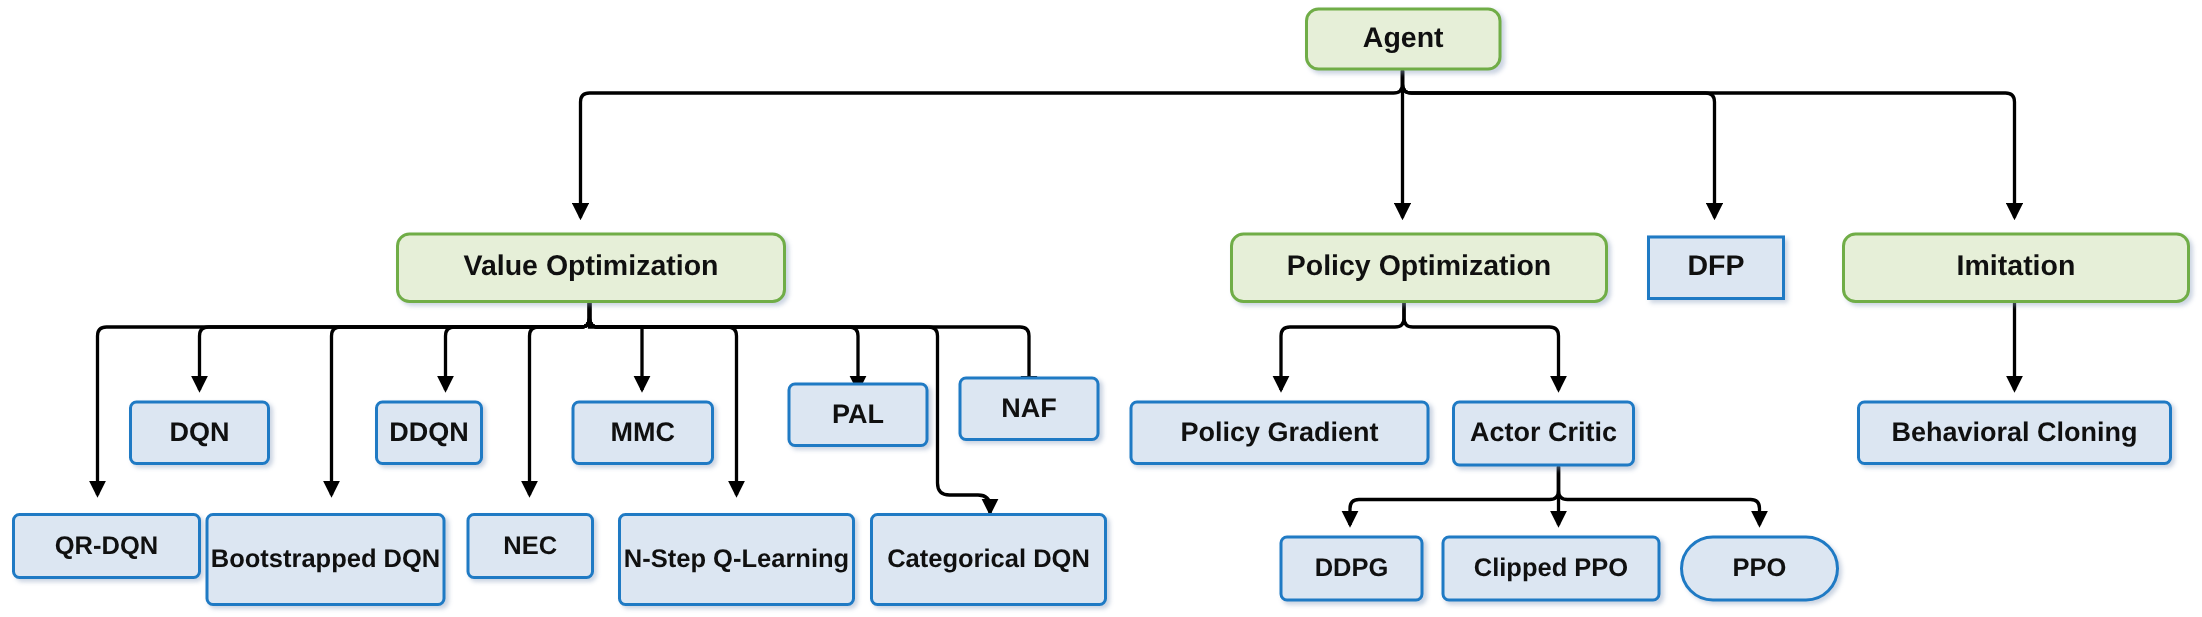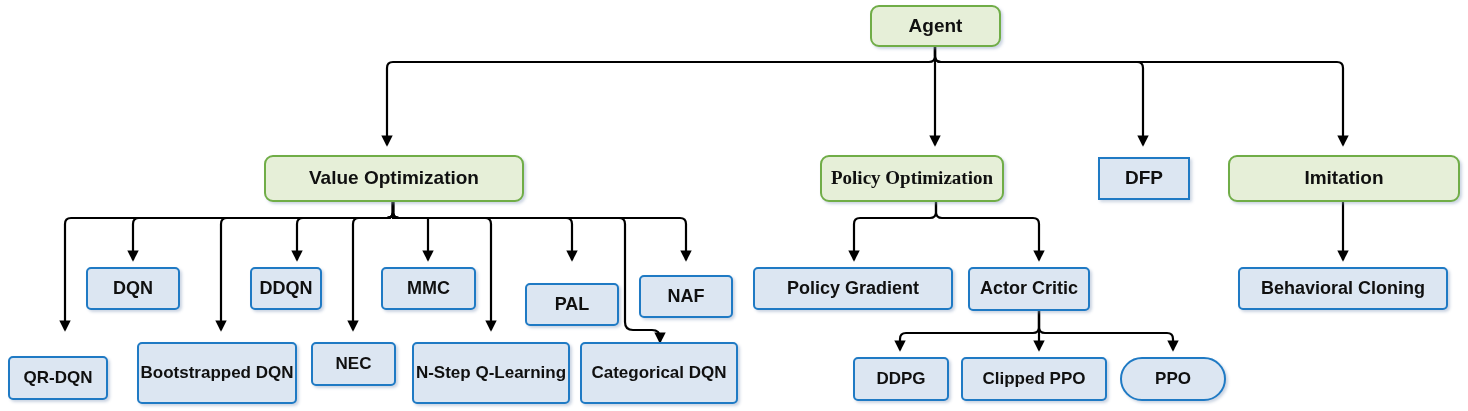--- a/index.html
+++ b/index.html
@@ -80,43 +80,43 @@
       <path d="M 1039 311 L 1039 327 Q 1039 333 1045 333 L 1167 333 Q 1173 333 1173 339 L 1173 350"></path>
 
       <path d="M 1343 202 L 1343 260"></path>
     </g>
   </svg>
 
   <div class="node green f19" style="left:870px;top:5px;width:131px;height:42px;">Agent</div>
 
   <div class="node green f19" style="left:264px;top:155px;width:260px;height:47px;">Value Optimization</div>
 
-  <div class="node green f19" style="left:820px;top:155px;width:184px;height:47px;font-family:Liberation Serif, serif;">Policy Optimization</div>
+  <div class="node green f19" style="left:820px;top:155px;width:252px;height:47px;">Policy Optimization</div>
 
   <div class="node blue sharp f19" style="left:1098px;top:157px;width:92px;height:43px;">DFP</div>
 
   <div class="node green f19" style="left:1228px;top:155px;width:232px;height:47px;">Imitation</div>
 
   <div class="node blue f18" style="left:86px;top:267px;width:94px;height:43px;">DQN</div>
 
   <div class="node blue f18" style="left:250px;top:267px;width:72px;height:43px;">DDQN</div>
 
   <div class="node blue f18" style="left:381px;top:267px;width:95px;height:43px;text-align:center;">MMC</div>
 
-  <div class="node blue f18" style="left:525px;top:283px;width:94px;height:43px;">PAL</div>
+  <div class="node blue f18" style="left:525px;top:255px;width:94px;height:43px;">PAL</div>
 
-  <div class="node blue f18" style="left:639px;top:275px;width:94px;height:43px;">NAF</div>
+  <div class="node blue f18" style="left:639px;top:251px;width:94px;height:43px;">NAF</div>
 
   <div class="node blue f18" style="left:753px;top:267px;width:200px;height:43px;">Policy Gradient</div>
 
   <div class="node blue f18" style="left:968px;top:267px;width:122px;height:44px;">Actor Critic</div>
 
   <div class="node blue f18" style="left:1238px;top:267px;width:210px;height:43px;">Behavioral Cloning</div>
 
-  <div class="node blue f17" style="left:8px;top:356px;width:100px;height:44px;">QR-DQN</div>
+  <div class="node blue f17" style="left:8px;top:342px;width:126px;height:44px;">QR-DQN</div>
 
   <div class="node blue f17" style="left:137px;top:342px;width:160px;height:62px;">Bootstrapped DQN</div>
 
   <div class="node blue f17" style="left:311px;top:342px;width:85px;height:44px;text-align:center;">NEC</div>
 
   <div class="node blue f17" style="left:412px;top:342px;width:158px;height:62px;text-align:right;">N-Step Q-Learning</div>
 
   <div class="node blue f17" style="left:580px;top:342px;width:158px;height:62px;">Categorical DQN</div>
 
   <div class="node blue f17" style="left:853px;top:357px;width:96px;height:44px;">DDPG</div>

